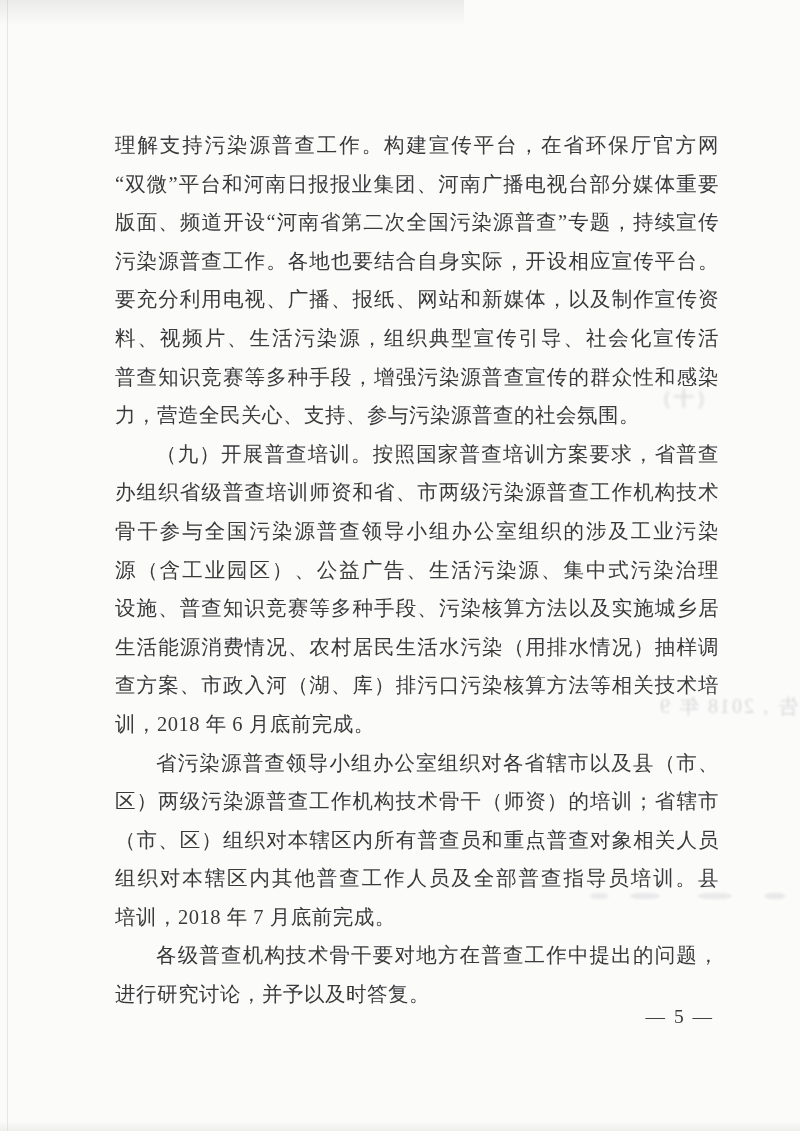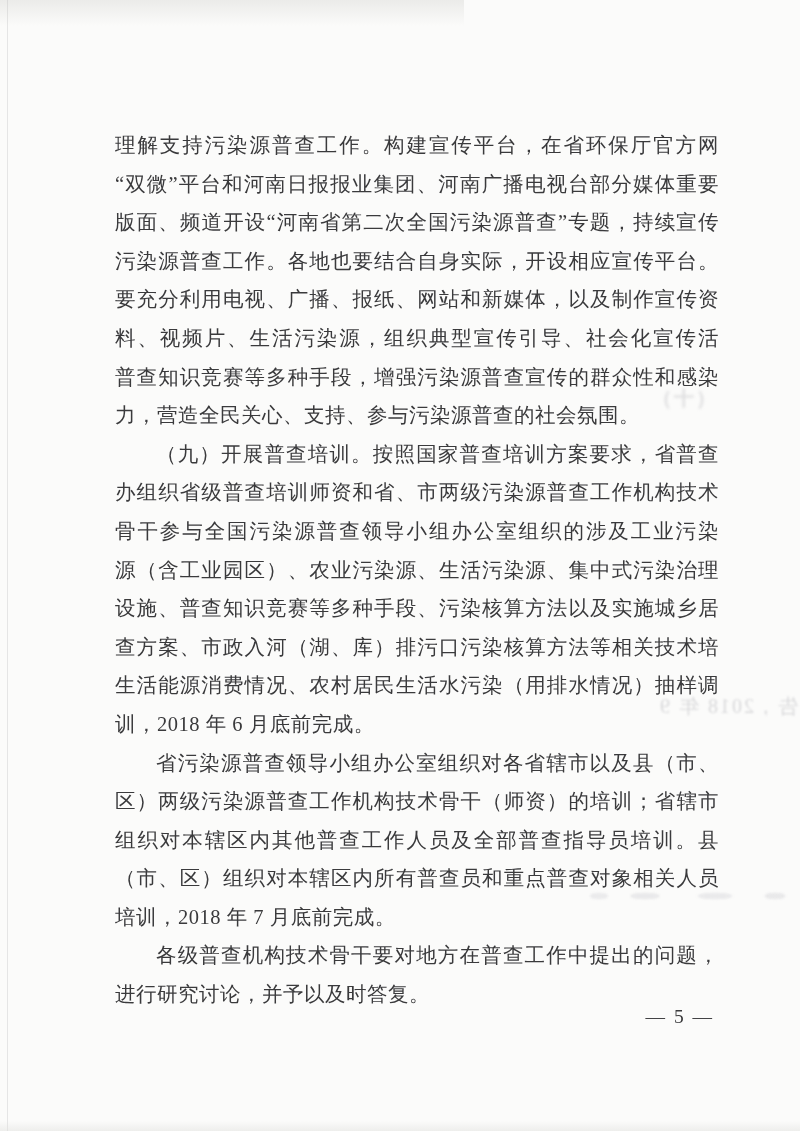--- a/index.html
+++ b/index.html
@@ -134,30 +134,30 @@
     <div class="line">要充分利用电视、广播、报纸、网站和新媒体，以及制作宣传资</div>
     <div class="line">料、视频片、生活污染源，组织典型宣传引导、社会化宣传活动、</div>
     <div class="line">普查知识竞赛等多种手段，增强污染源普查宣传的群众性和感染</div>
     <div class="line left">力，营造全民关心、支持、参与污染源普查的社会氛围。</div>
 
     <div class="line ind">
       <span class="b">（九）开展普查培训。</span><span>按照国家普查培训方案要求，省普查</span>
     </div>
     <div class="line">办组织省级普查培训师资和省、市两级污染源普查工作机构技术</div>
     <div class="line">骨干参与全国污染源普查领导小组办公室组织的涉及工业污染</div>
-    <div class="line">源（含工业园区）、农业污染源、生活污染源、集中式污染治理</div>
+    <div class="line">源（含工业园区）、公益广告、生活污染源、集中式污染治理</div>
     <div class="line">设施、普查知识竞赛等多种手段、污染核算方法以及实施城乡居民</div>
+    <div class="line">生活能源消费情况、农村居民生活水污染（用排水情况）抽样调</div>
     <div class="line">查方案、市政入河（湖、库）排污口污染核算方法等相关技术培</div>
-    <div class="line">生活能源消费情况、农村居民生活水污染（用排水情况）抽样调</div>
     <div class="line left">训，2018 年 6 月底前完成。</div>
 
     <div class="line ind">省污染源普查领导小组办公室组织对各省辖市以及县（市、</div>
     <div class="line">区）两级污染源普查工作机构技术骨干（师资）的培训；省辖市</div>
+    <div class="line">（市、区）组织对本辖区内所有普查员和重点普查对象相关人员</div>
     <div class="line">组织对本辖区内其他普查工作人员及全部普查指导员培训。县</div>
-    <div class="line">（市、区）组织对本辖区内所有普查员和重点普查对象相关人员</div>
     <div class="line left">培训，2018 年 7 月底前完成。</div>
 
     <div class="line ind">各级普查机构技术骨干要对地方在普查工作中提出的问题，</div>
     <div class="line left">进行研究讨论，并予以及时答复。</div>
   </div>
 
   <div class="page-num">— 5 —</div>
 
 </div>
 

